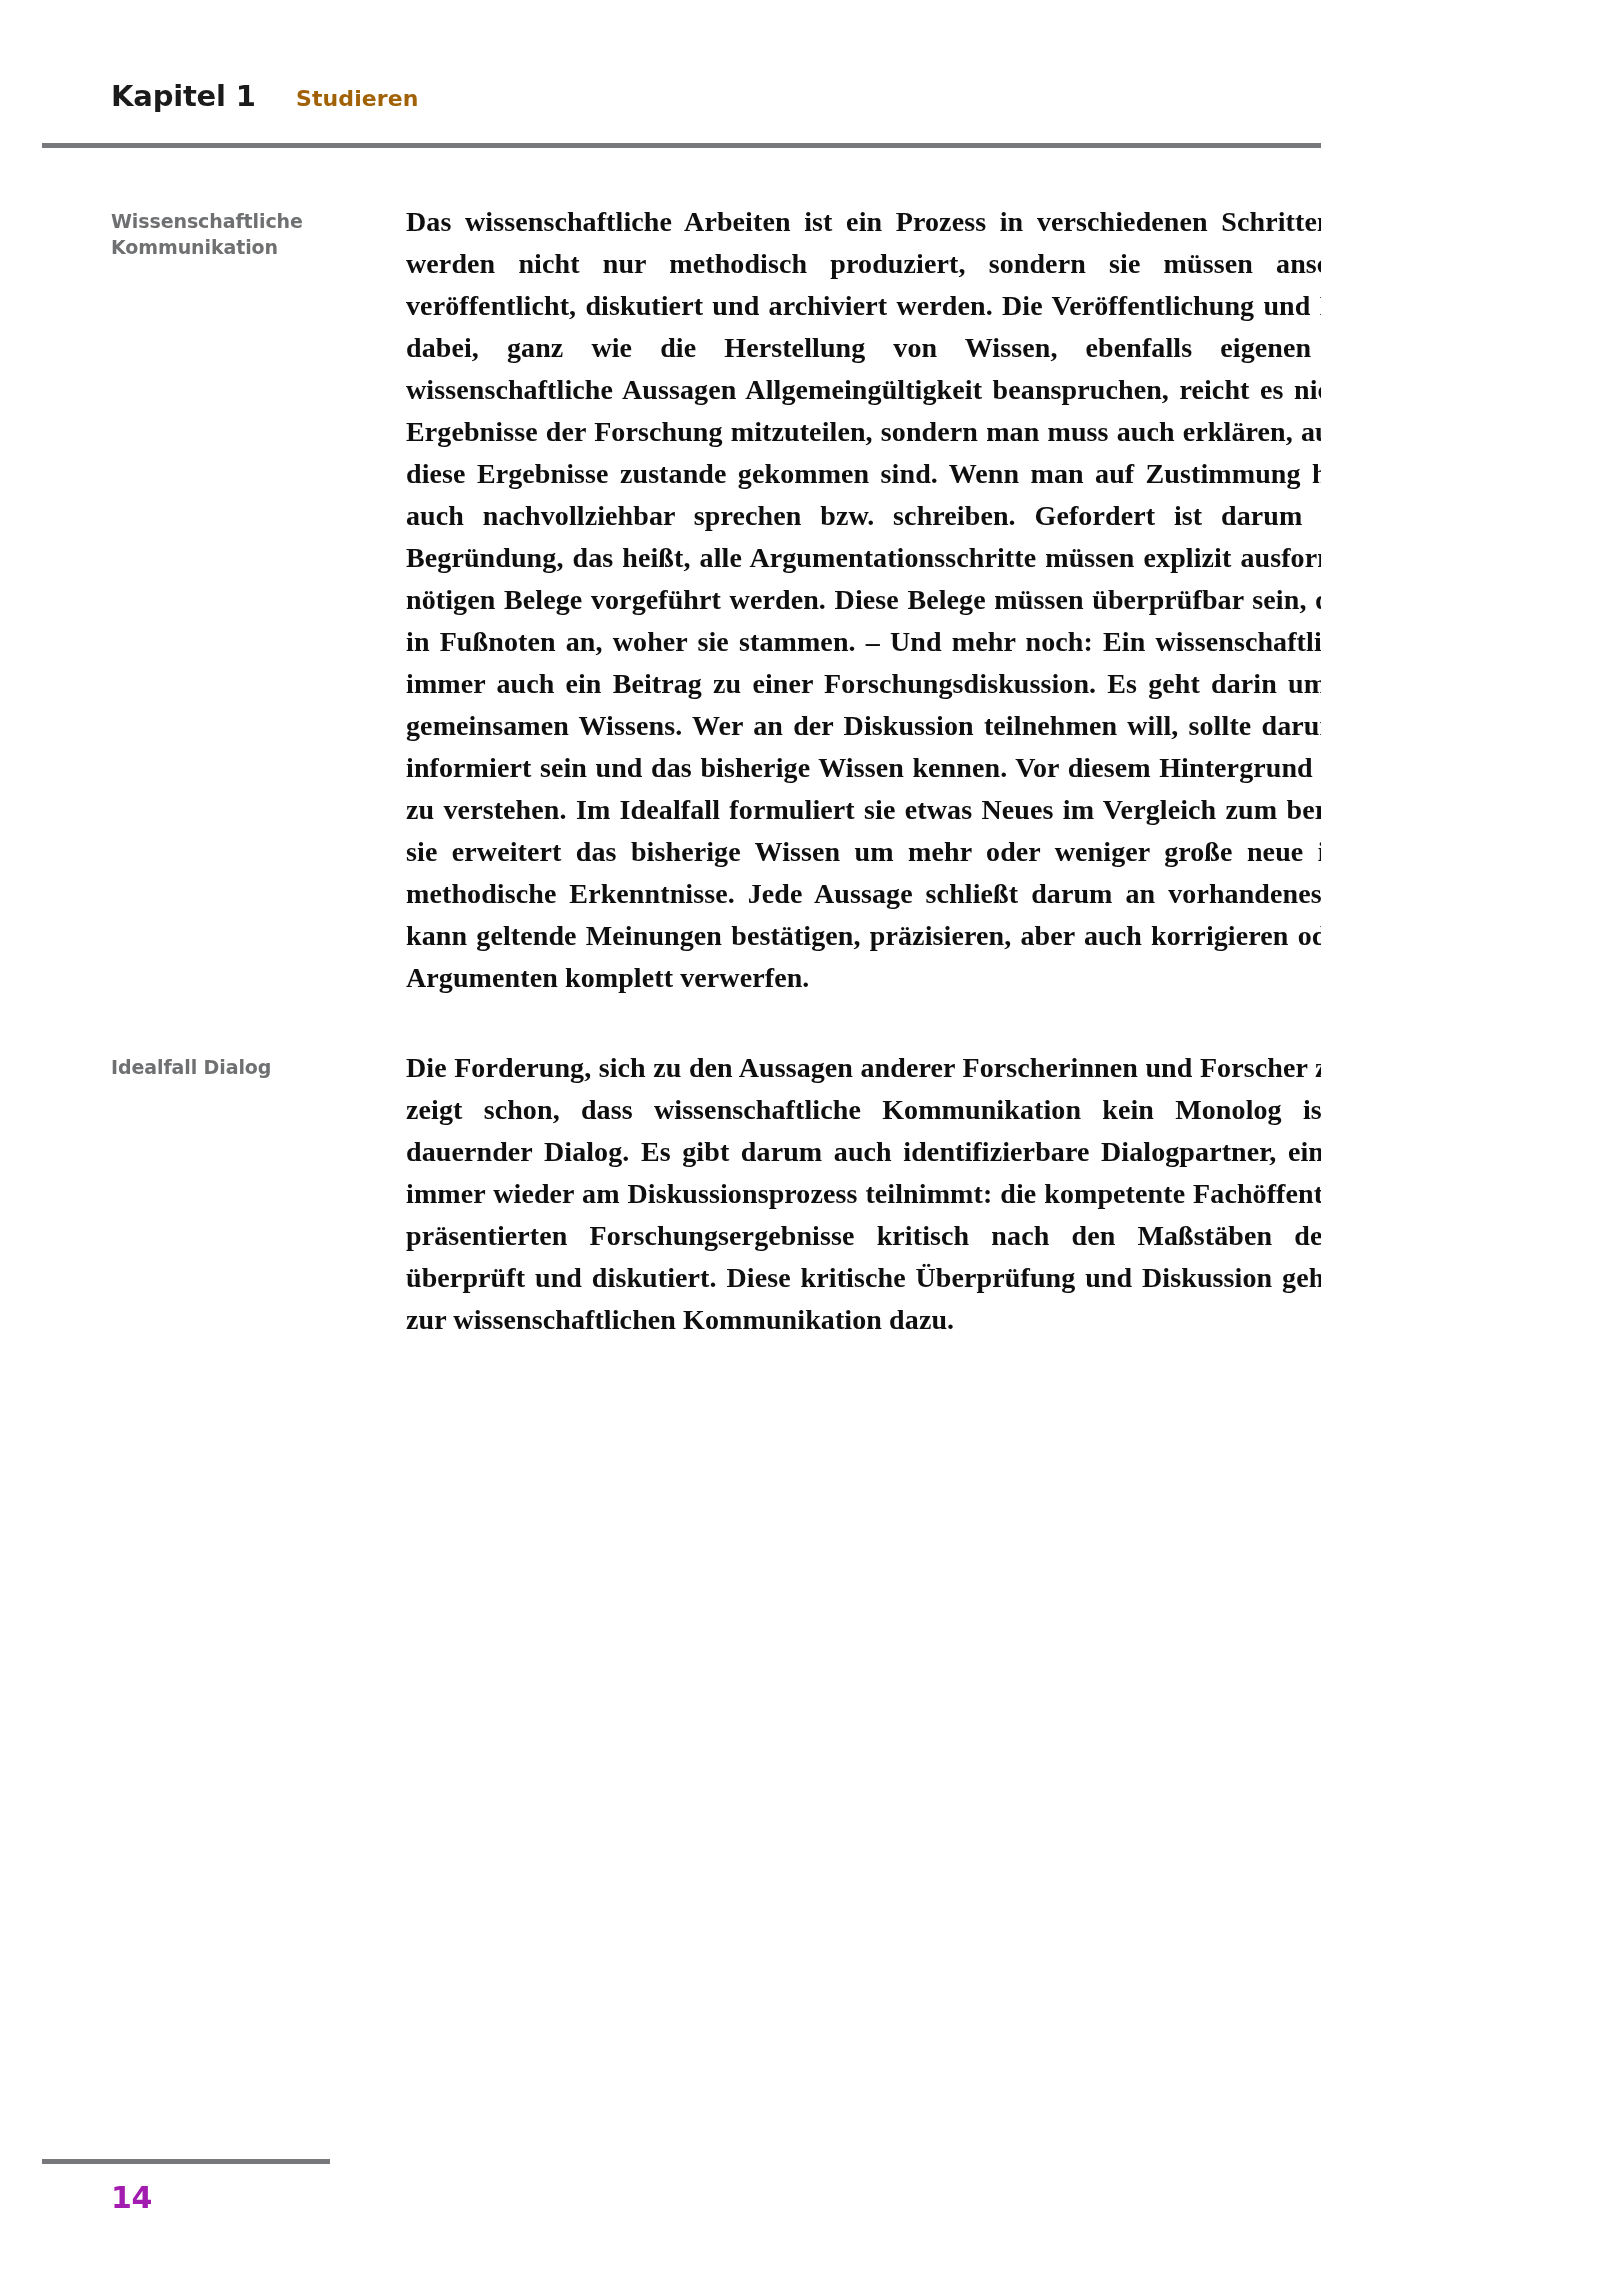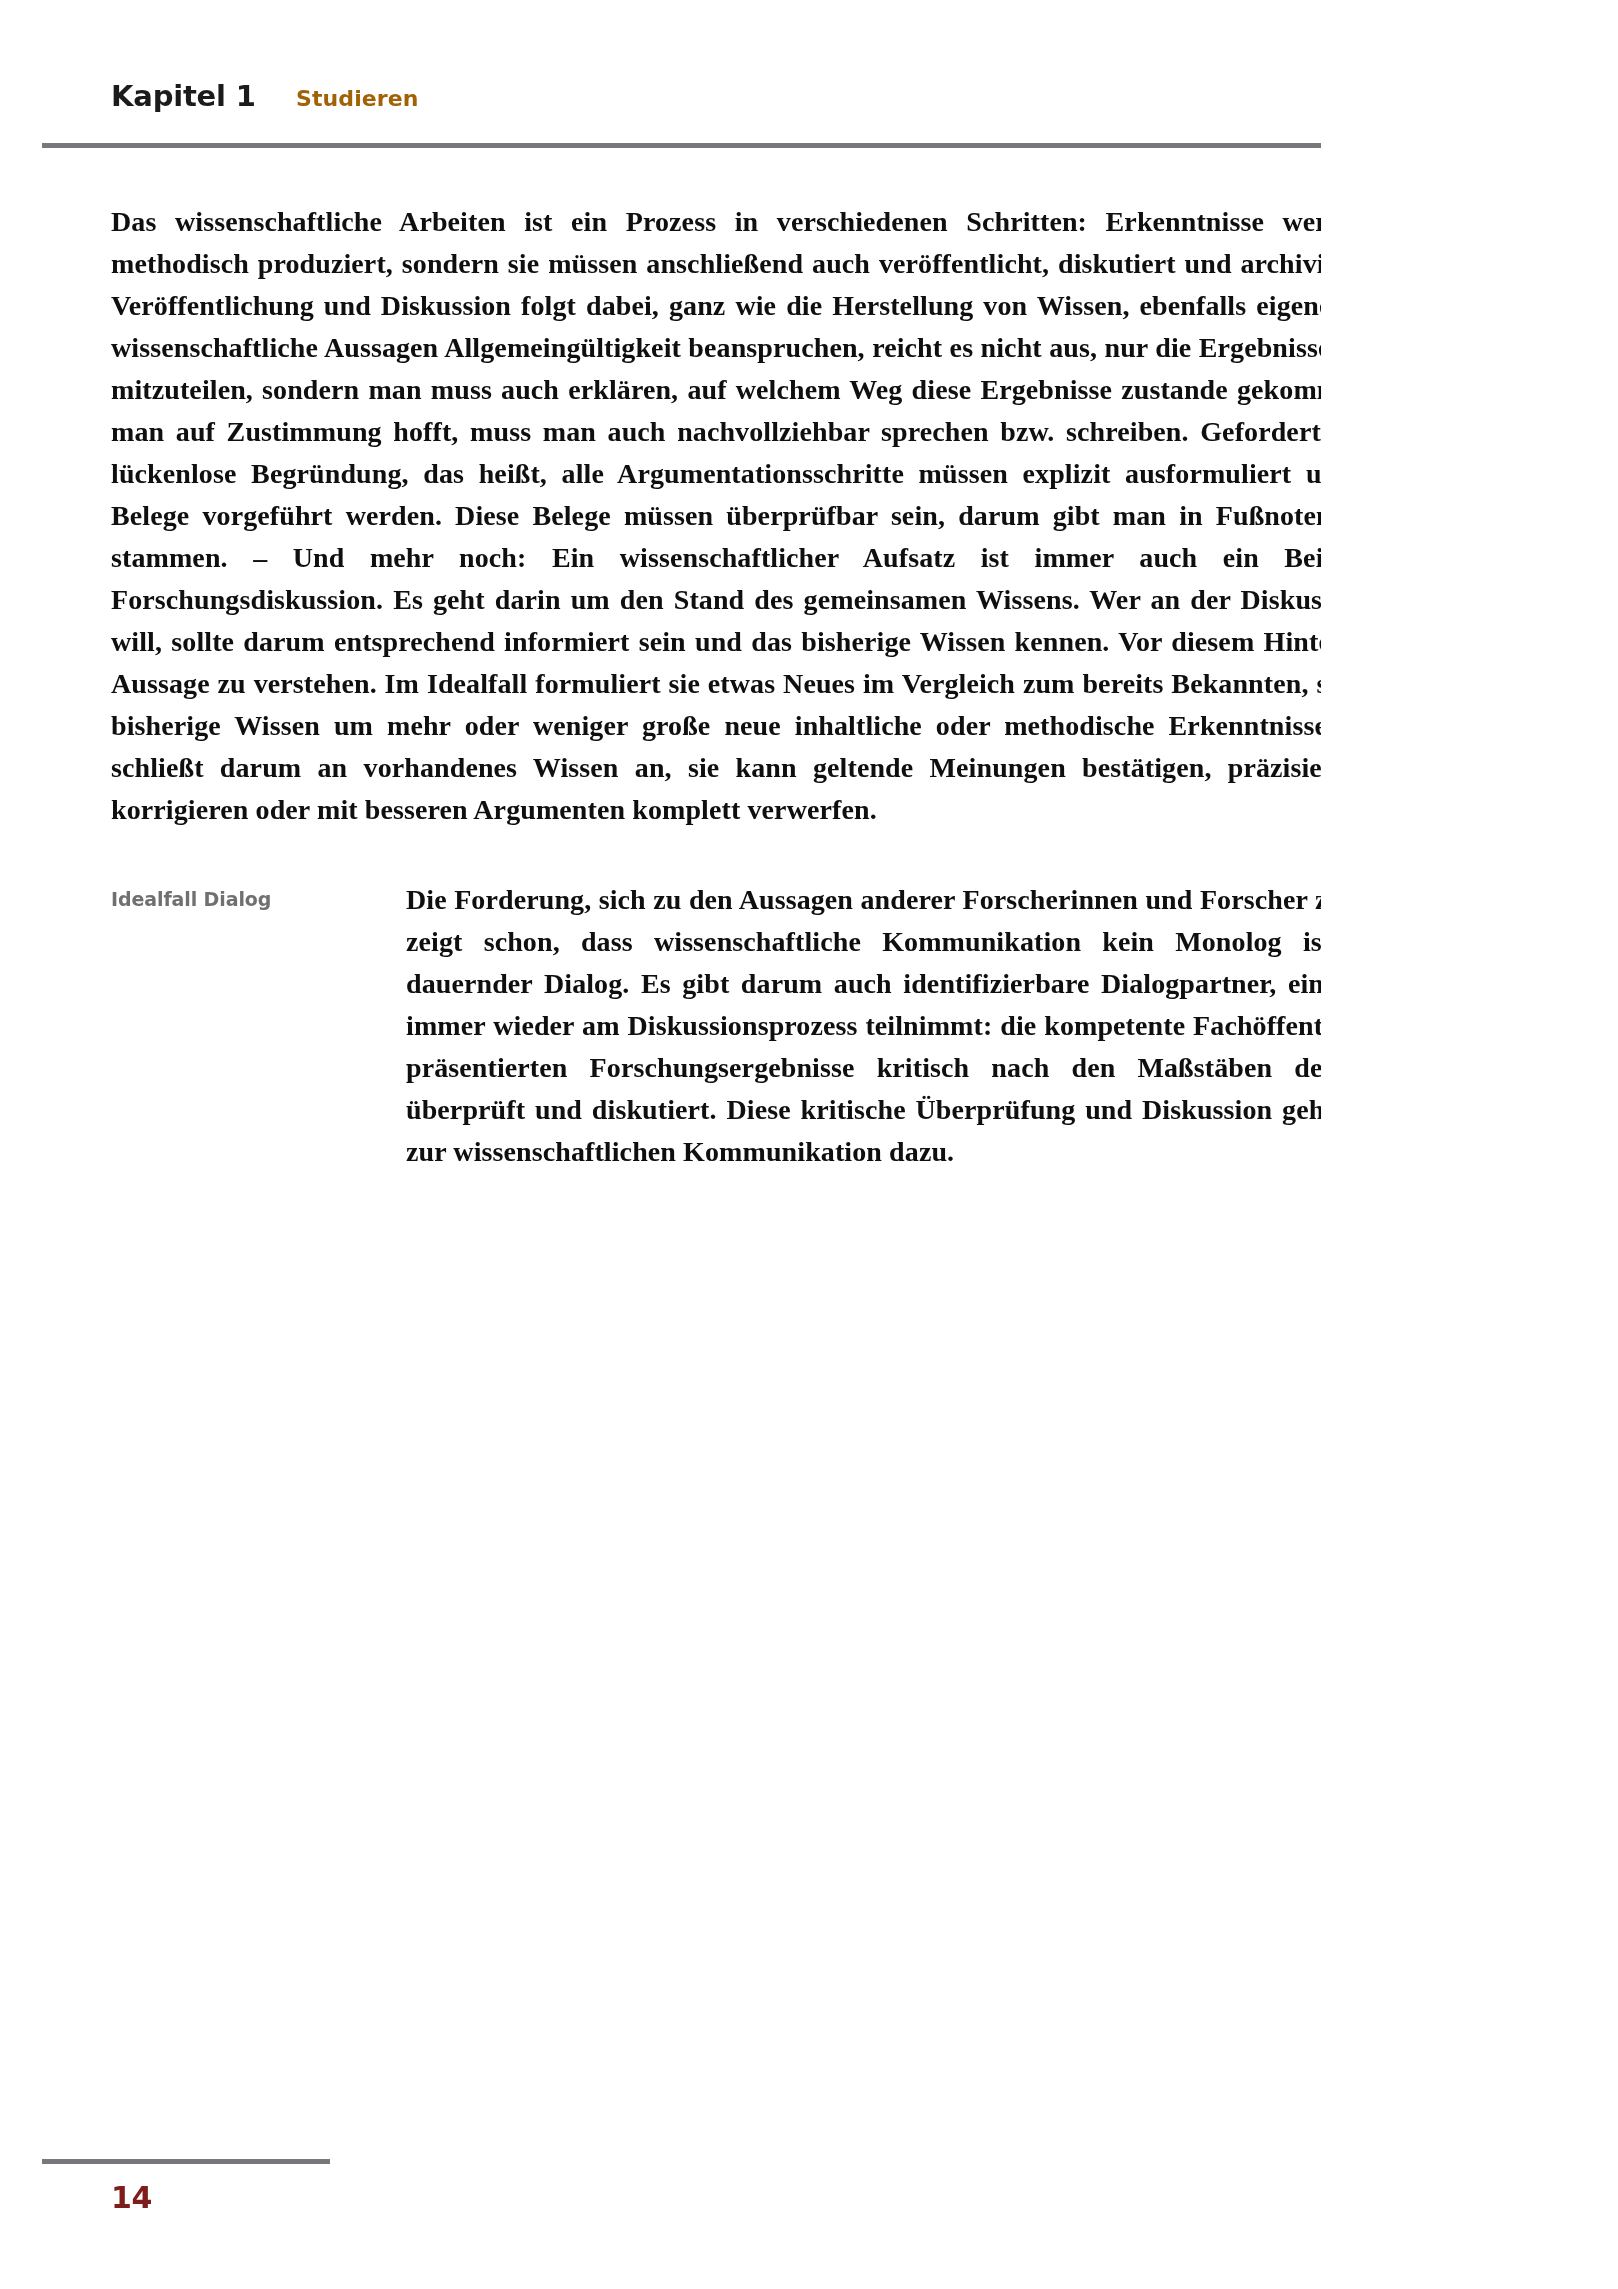--- a/index.html
+++ b/index.html
@@ -113,39 +113,40 @@
     height: 4.6px;
     background: #77787b;
   }
   .folio {
     position: absolute;
     left: 109px;
     top: 2180px;
     font-family: "DejaVu Sans", sans-serif;
     font-weight: 700;
     font-size: 30px;
-    color: #7f1d1d;
+    color: #a21caf;
     letter-spacing: -0.3px;
   }
 </style>
 </head>
 <body>
 
 <div class="page">
 
   <div class="running-head">
     <span class="chapter-label">Kapitel 1</span>
     <span class="chapter-title">Studieren</span>
   </div>
 
   <div class="head-rule"></div>
 
   <div class="content">
 
     <div class="block">
+      <div class="marginalia">Wissenschaftliche Kommunikation</div>
       <div class="bodytext">
         <p>Das wissenschaftliche Arbeiten ist ein Prozess in verschiedenen Schritten: Erkenntnisse werden nicht nur methodisch produziert, sondern sie müssen anschließend auch veröffentlicht, diskutiert und archiviert werden. Die Veröffentlichung und Diskussion folgt dabei, ganz wie die Herstellung von Wissen, ebenfalls eigenen Regeln: Weil wissenschaftliche Aussagen Allgemeingültigkeit beanspruchen, reicht es nicht aus, nur die Ergebnisse der Forschung mitzuteilen, sondern man muss auch erklären, auf welchem Weg diese Ergebnisse zustande gekommen sind. Wenn man auf Zustimmung hofft, muss man auch nachvollziehbar sprechen bzw. schreiben. Gefordert ist darum eine lückenlose Begründung, das heißt, alle Argumentationsschritte müssen explizit ausformuliert und alle nötigen Belege vorgeführt werden. Diese Belege müssen überprüfbar sein, darum gibt man in Fußnoten an, woher sie stammen. – Und mehr noch: Ein wissenschaftlicher Aufsatz ist immer auch ein Beitrag zu einer Forschungsdiskussion. Es geht darin um den Stand des gemeinsamen Wissens. Wer an der Diskussion teilnehmen will, sollte darum entsprechend informiert sein und das bisherige Wissen kennen. Vor diesem Hintergrund ist jede Aussage zu verstehen. Im Idealfall formuliert sie etwas Neues im Vergleich zum bereits Bekannten, sie erweitert das bisherige Wissen um mehr oder weniger große neue inhaltliche oder methodische Erkenntnisse. Jede Aussage schließt darum an vorhandenes Wissen an, sie kann geltende Meinungen bestätigen, präzisieren, aber auch korrigieren oder mit besseren Argumenten komplett verwerfen.</p>
       </div>
     </div>
 
     <div class="block">
       <div class="marginalia">Idealfall Dialog</div>
       <div class="bodytext">
         <p>Die Forderung, sich zu den Aussagen anderer Forscherinnen und Forscher zu positionieren, zeigt schon, dass wissenschaftliche Kommunikation kein Monolog ist, sondern ein dauernder Dialog. Es gibt darum auch identifizierbare Dialogpartner, ein Publikum, das immer wieder am Diskussionsprozess teilnimmt: die kompetente Fachöffentlichkeit, die alle präsentierten Forschungsergebnisse kritisch nach den Maßstäben der Wissenschaft überprüft und diskutiert. Diese kritische Überprüfung und Diskussion gehören wesentlich zur wissenschaftlichen Kommunikation dazu.</p>
       </div>

